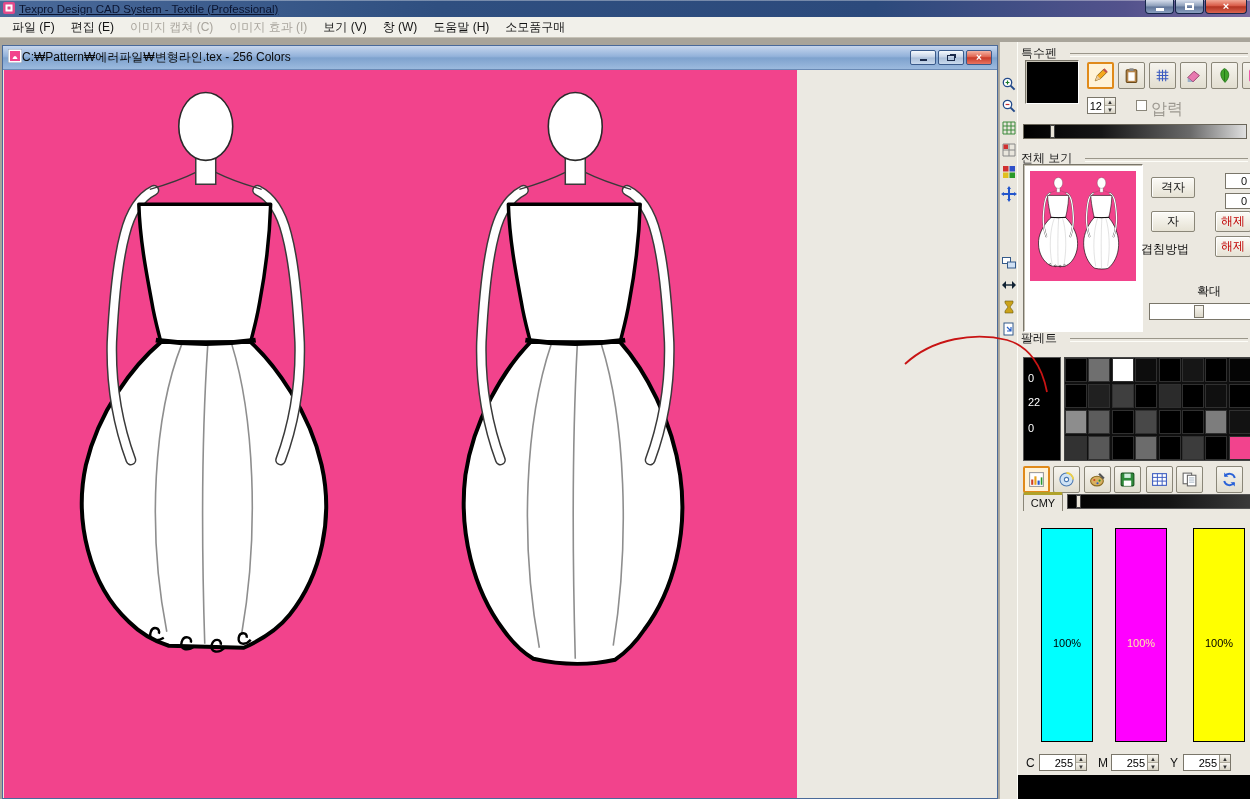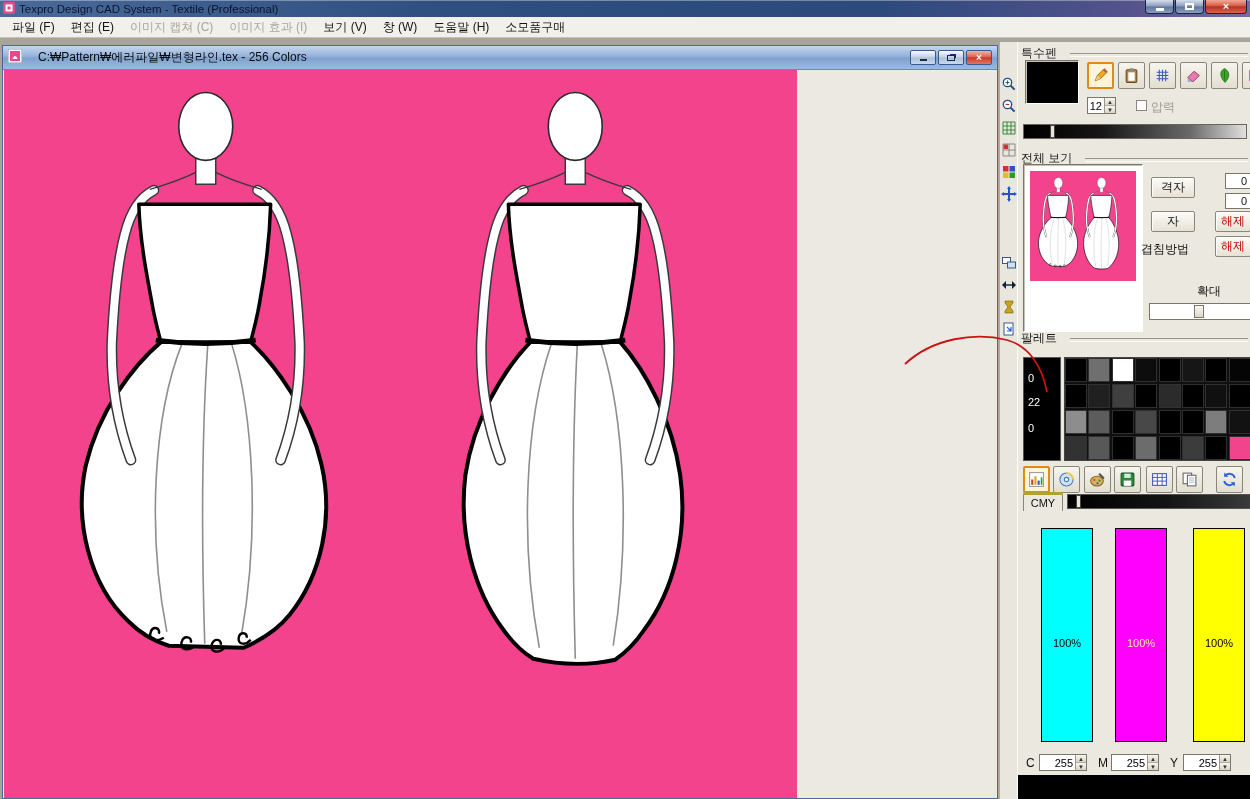--- a/index.html
+++ b/index.html
@@ -3,42 +3,42 @@
 <meta charset="utf-8">
 <style>
   * { margin:0; padding:0; box-sizing:border-box; }
   body { font-family:"Liberation Sans","DejaVu Sans",sans-serif; }
   .screen { position:relative; width:1250px; height:799px; background:#a8a49a; overflow:hidden; }
 
   
   .titlebar { position:absolute; left:0; top:0; width:1250px; height:17px;
     background:linear-gradient(90deg,#4a6a9a 0%,#2f4f80 35%,#2c4a7c 70%,#53528c 90%,#7a6aa0 100%);
     box-shadow:inset 0 1px 0 rgba(255,255,255,.35); display:flex; align-items:center; padding-left:3px; gap:4px; z-index:40; }
-  .title-text { font-size:11.5px; color:#0a1430; white-space:nowrap; }
+  .title-text { font-size:11.5px; color:#0a1430; white-space:nowrap;text-decoration:underline; }
   .win-controls { position:absolute; right:3px; top:0; display:flex; gap:1px; }
   .wbtn { width:29px; height:14px; display:flex; align-items:center; justify-content:center;
     border:1px solid #16264a; border-top:none; border-radius:0 0 4px 4px; color:#fff;
     background:linear-gradient(#d6deec,#8a9cb8 48%,#5f7498 52%,#8ba0c0); }
   .wbtn.close { width:42px; background:linear-gradient(#f2a896,#d85a46 45%,#b23422 52%,#da6450); }
   .glyph-min { width:8px; height:3px; background:#fff; margin-top:6px; }
   .glyph-max { width:9px; height:7px; border:2px solid #fff; }
   .glyph-x { font-size:11px; font-weight:bold; line-height:1; color:#fff; }
 
   
   .menubar { position:absolute; left:0; top:17px; width:1250px; height:21px; background:#f1f0ea;
     border-bottom:1px solid #c6c2b6; display:flex; align-items:center; padding-left:4px; z-index:39; }
   .menu-item { font-size:12px; color:#141414; padding:2px 8px; white-space:nowrap; }
   .menu-item.disabled { color:#a8a49c; }
 
   
   .child { position:absolute; left:2px; top:45px; width:996px; height:754px; border:1px solid #4a6a9a;
     background:#ebe9e2; z-index:1; overflow:hidden; }
   .child-titlebar { position:absolute; left:0; top:0; width:994px; height:24px;
     background:linear-gradient(180deg,#c6d6ee,#93b2da 45%,#7ea2ce 52%,#9cbade);
-    border-bottom:1px solid #6a8ab5; display:flex; align-items:center; padding-left:5px; gap:16px; }
+    border-bottom:1px solid #6a8ab5; display:flex; align-items:center; padding-left:5px; gap:0; }
   .doc-title { font-size:12px; color:#0a0a0a; white-space:nowrap; }
   .doc-controls { position:absolute; right:5px; top:4px; display:flex; gap:2px; }
   .dbtn { width:26px; height:15px; border:1px solid #3a5a8a; border-radius:2px; display:flex; align-items:center; justify-content:center;
     background:linear-gradient(#f5f9fd,#c4d2e6 48%,#aabed8 52%,#cadaee); color:#123; }
   .dbtn .glyph-min { background:#1a2a4a; margin-top:5px; width:7px; height:2px; }
   .glyph-restore { width:8px; height:6px; border:1px solid #1a2a4a; box-shadow:2px -2px 0 -1px #1a2a4a; }
   .dbtn.dclose { background:linear-gradient(#f4b2a2,#e06450 45%,#c83a28 52%,#e87462); }
   .dbtn.dclose .glyph-x { font-size:10px; }
 
   .canvas { position:absolute; left:1px; top:24px; width:793px; height:729px; overflow:hidden; }
@@ -68,21 +68,21 @@
     background:linear-gradient(#f6f4ee,#e2ded0); border:1px solid #8a8678; border-radius:2px; }
   .tool-btn svg { width:17px; height:17px; display:block; }
   .tool-btn.selected { border:2px solid #e08a1a; background:#fff3d8; }
   .spin { position:absolute; display:flex; border:1px solid #7a766a; background:#fff; }
   .spin-val { flex:1; font-size:11px; text-align:right; padding:2px 2px 0 0; color:#000; }
   .spin-btns { width:11px; display:flex; flex-direction:column; border-left:1px solid #9a968a; }
   .sb { flex:1; font-size:6px; line-height:6px; display:flex; align-items:center; justify-content:center;
     background:linear-gradient(#f8f6f0,#d8d4c6); border-bottom:1px solid #b0ac9e; color:#333; }
   .sb:last-child { border-bottom:none; }
   .cb { position:absolute; width:11px; height:11px; background:#fff; border:1px solid #8a867a; }
-  .cb-label { position:absolute; font-size:12px; color:#9c9890; }
+  .cb-label { position:absolute; font-size:16px; color:#9c9890; }
   .gradbar { position:absolute; border:1px solid #6a665a; background:linear-gradient(90deg,#000 0%,#161616 35%,#6a6a6a 75%,#e0e0e0 100%); }
   .notch { position:absolute; top:0; width:5px; height:13px; background:#e8e4d8; border:1px solid #444; }
   .thumb { position:absolute; overflow:hidden; }
   .thumb svg { display:block; width:100%; height:100%; }
   .btn3d { position:absolute; display:flex; align-items:center; justify-content:center; font-size:12px; color:#111;
     background:linear-gradient(#fcfbf7,#e6e2d4); border:1px solid #8a8678; border-radius:2px; box-shadow:inset 1px 1px 0 #fff; }
   .btn3d.red { color:#c00000; }
   .field { position:absolute; background:#fff; border:1px solid #7a766a; font-size:11px; text-align:right; padding:1px 3px 0 0; color:#111; }
   .plabel { position:absolute; font-size:12px; color:#111; white-space:nowrap; }
   .groove { position:absolute; background:#fff; border:1px solid #7a766a; }

